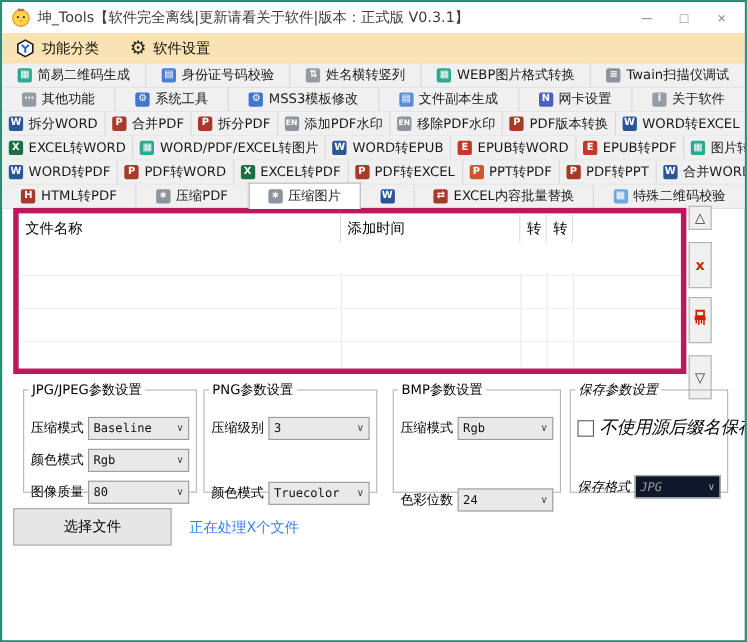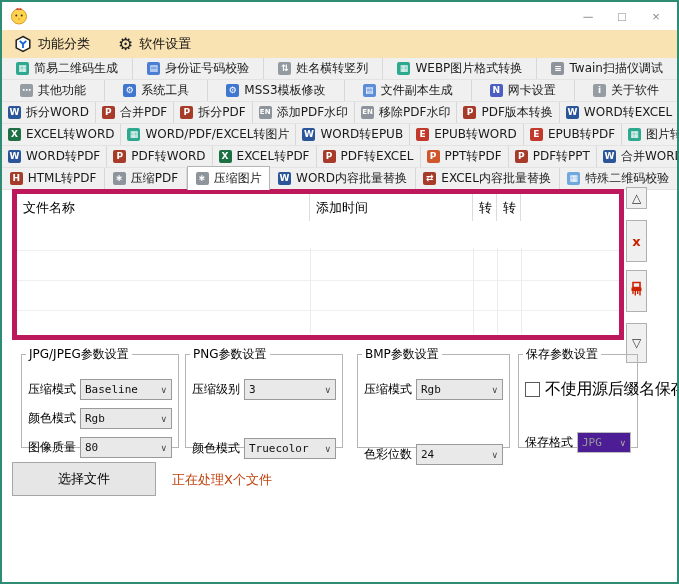--- a/index.html
+++ b/index.html
@@ -42,32 +42,32 @@
   .sbtn.remove-file{height:42px;margin-bottom:8px;font-weight:bold;font-size:13px;}
   .sbtn.clear-list{height:42px;margin-bottom:11px;}
   .sbtn.move-down{height:40px;}
 
   
   .groups{position:absolute;top:352px;left:19px;display:flex;}
   .group{position:relative;border:1px solid #b5b5b5;height:94px;box-sizing:border-box;padding:12px 6px 0 6px;}
   .g0{width:158px;margin-right:6px;}
   .g1{width:158px;margin-right:14px;}
   .g2{width:153px;margin-right:8px;}
-  .g3{width:120px;}
+  .g3{width:144px;font-style:italic;}
   .gtitle{position:absolute;top:-9px;left:4px;background:#fff;padding:0 3px;font-size:12px;color:#000;white-space:nowrap;}
   .grow{display:flex;align-items:center;margin-top:8px;}
   .group div.grow:first-of-type{margin-top:12px;}
   .g1 div.grow:nth-of-type(2){margin-top:38px;}
   .g2 div.grow:nth-of-type(2){margin-top:44px;}
   .g3 div.grow:nth-of-type(2){margin-top:32px;}
   .flabel{font-size:12px;width:52px;flex:none;color:#000;white-space:nowrap;}
   .combo{flex:1;height:21px;border:1px solid #9a9a9a;background:#e9e9e9;display:flex;align-items:center;box-sizing:border-box;padding:0 4px;cursor:pointer;min-width:0;}
   .cval{font-family:"DejaVu Sans Mono",monospace;font-size:11px;flex:1;overflow:hidden;color:#111;}
   .carrow{font-size:9px;color:#444;flex:none;}
-  .combo.disabled{background:#4c1d95;border-color:#bdbdbd;}
+  .combo.disabled{background:#0f172a;border-color:#bdbdbd;}
   .combo.disabled .cval{color:#9a9a9a;}
   .combo.disabled .carrow{color:#b0b0b0;}
   .checkbox{width:13px;height:13px;border:1px solid #5a5a5a;background:#fff;margin-right:5px;flex:none;cursor:pointer;}
   .cblabel{font-size:16px;letter-spacing:-0.3px;white-space:nowrap;color:#000;}
 
   
   .bigbtn{position:absolute;background:#e6e6e6;border:1px solid #a6a6a6;font-size:13px;color:#000;cursor:pointer;font-family:inherit;}
   .selectbtn{left:10px;top:460px;width:144px;height:34px;}
   .startbtn{left:499px;top:461px;width:145px;height:33px;}
   .status{position:absolute;left:170px;top:469px;font-size:13px;white-space:nowrap;}
@@ -78,20 +78,21 @@
 <div class="window">
 
   <div class="titlebar">
     <svg class="appicon" viewBox="0 0 18 18">
       <circle cx="9" cy="9.5" r="7.5" fill="#ffd34d" stroke="#d99a1f"></circle>
       <path d="M6 3 L7.5 1 L9 2.6 L10.7 1.2 L11.5 3" fill="#d44b3a" stroke="#d44b3a" stroke-width="1"></path>
       <circle cx="6.3" cy="8.6" r="1" fill="#333"></circle>
       <circle cx="11.7" cy="8.6" r="1" fill="#333"></circle>
       <path d="M7.8 11.4 h2.4 l-1.2 1.8 z" fill="#e2862a"></path>
     </svg>
+    <span class="apptitle">坤_Tools【软件完全离线|更新请看关于软件|版本：正式版 V0.3.1】</span>
     <div class="wctrls">
       <button class="wbtn">
           <span>─</span>
         </button>
       <button class="wbtn">
           <span>□</span>
         </button>
       <button class="wbtn">
           <span>×</span>
         </button>
@@ -255,21 +256,20 @@
         <div class="tab">
           <span class="tabicon" style="background: rgb(141, 148, 155); color: rgb(255, 255, 255);">∗</span>
           <span class="tablabel">压缩PDF</span>
         </div>
         <div class="tab active">
           <span class="tabicon" style="background: rgb(141, 148, 155); color: rgb(255, 255, 255);">∗</span>
           <span class="tablabel">压缩图片</span>
         </div>
         <div class="tab">
           <span class="tabicon" style="background: rgb(42, 86, 153); color: rgb(255, 255, 255);">W</span>
-          <span class="tablabel">WORD内容批量替换</span>
         </div>
         <div class="tab">
           <span class="tabicon" style="background: rgb(166, 59, 42); color: rgb(255, 255, 255);">⇄</span>
           <span class="tablabel">EXCEL内容批量替换</span>
         </div>
         <div class="tab">
           <span class="tabicon" style="background: rgb(111, 168, 220); color: rgb(255, 255, 255);">▦</span>
           <span class="tablabel">特殊二维码校验</span>
         </div>
       </div>
@@ -379,15 +379,15 @@
           <span class="flabel">保存格式</span>
           <div class="combo disabled">
             <span class="cval">JPG</span>
             <span class="carrow">∨</span>
           </div>
         </div>
       </div>
     </div>
 
   <button class="bigbtn selectbtn">选择文件</button>
-  <span class="status" style="color: #c2410c; text-align: right;">正在处理X个文件</span>
+  <span class="status" style="color: #3b82f6; text-align: right;">正在处理X个文件</span>
 
 </div>
 
 </body></html>

